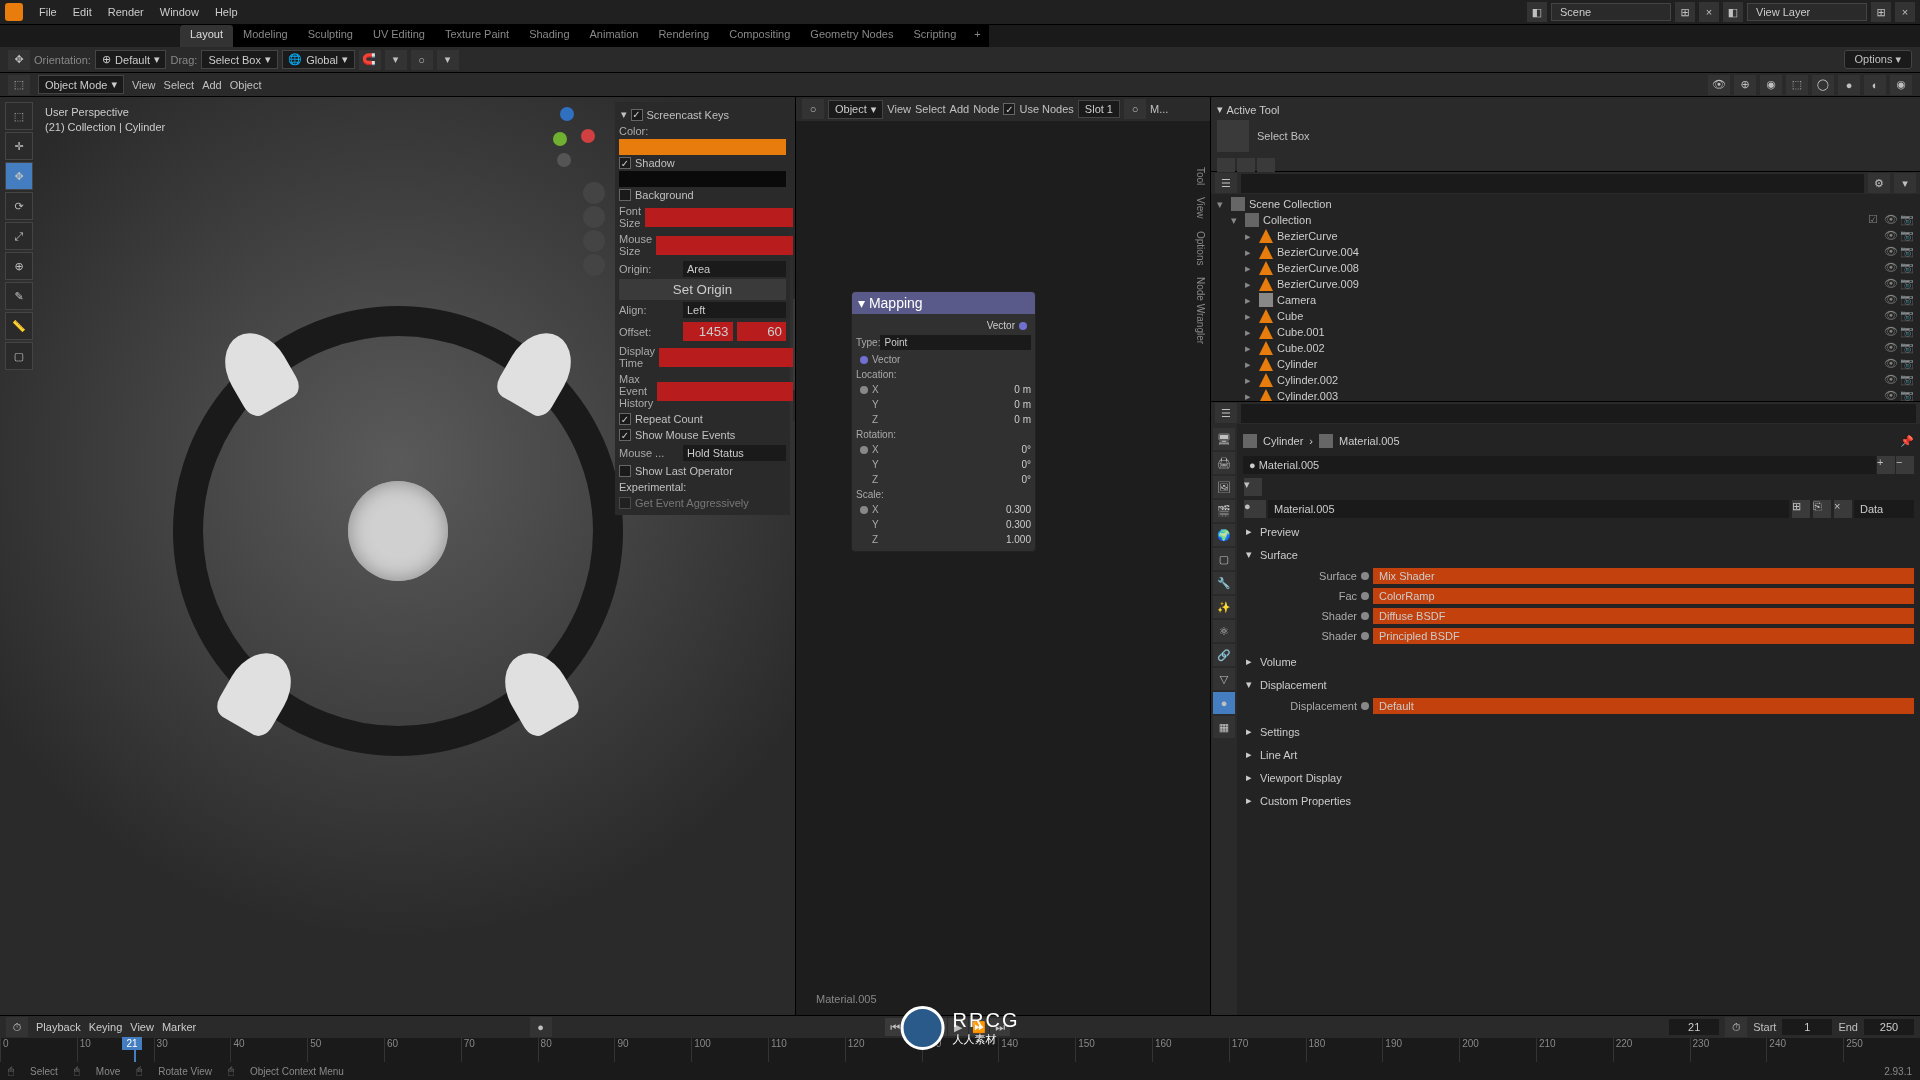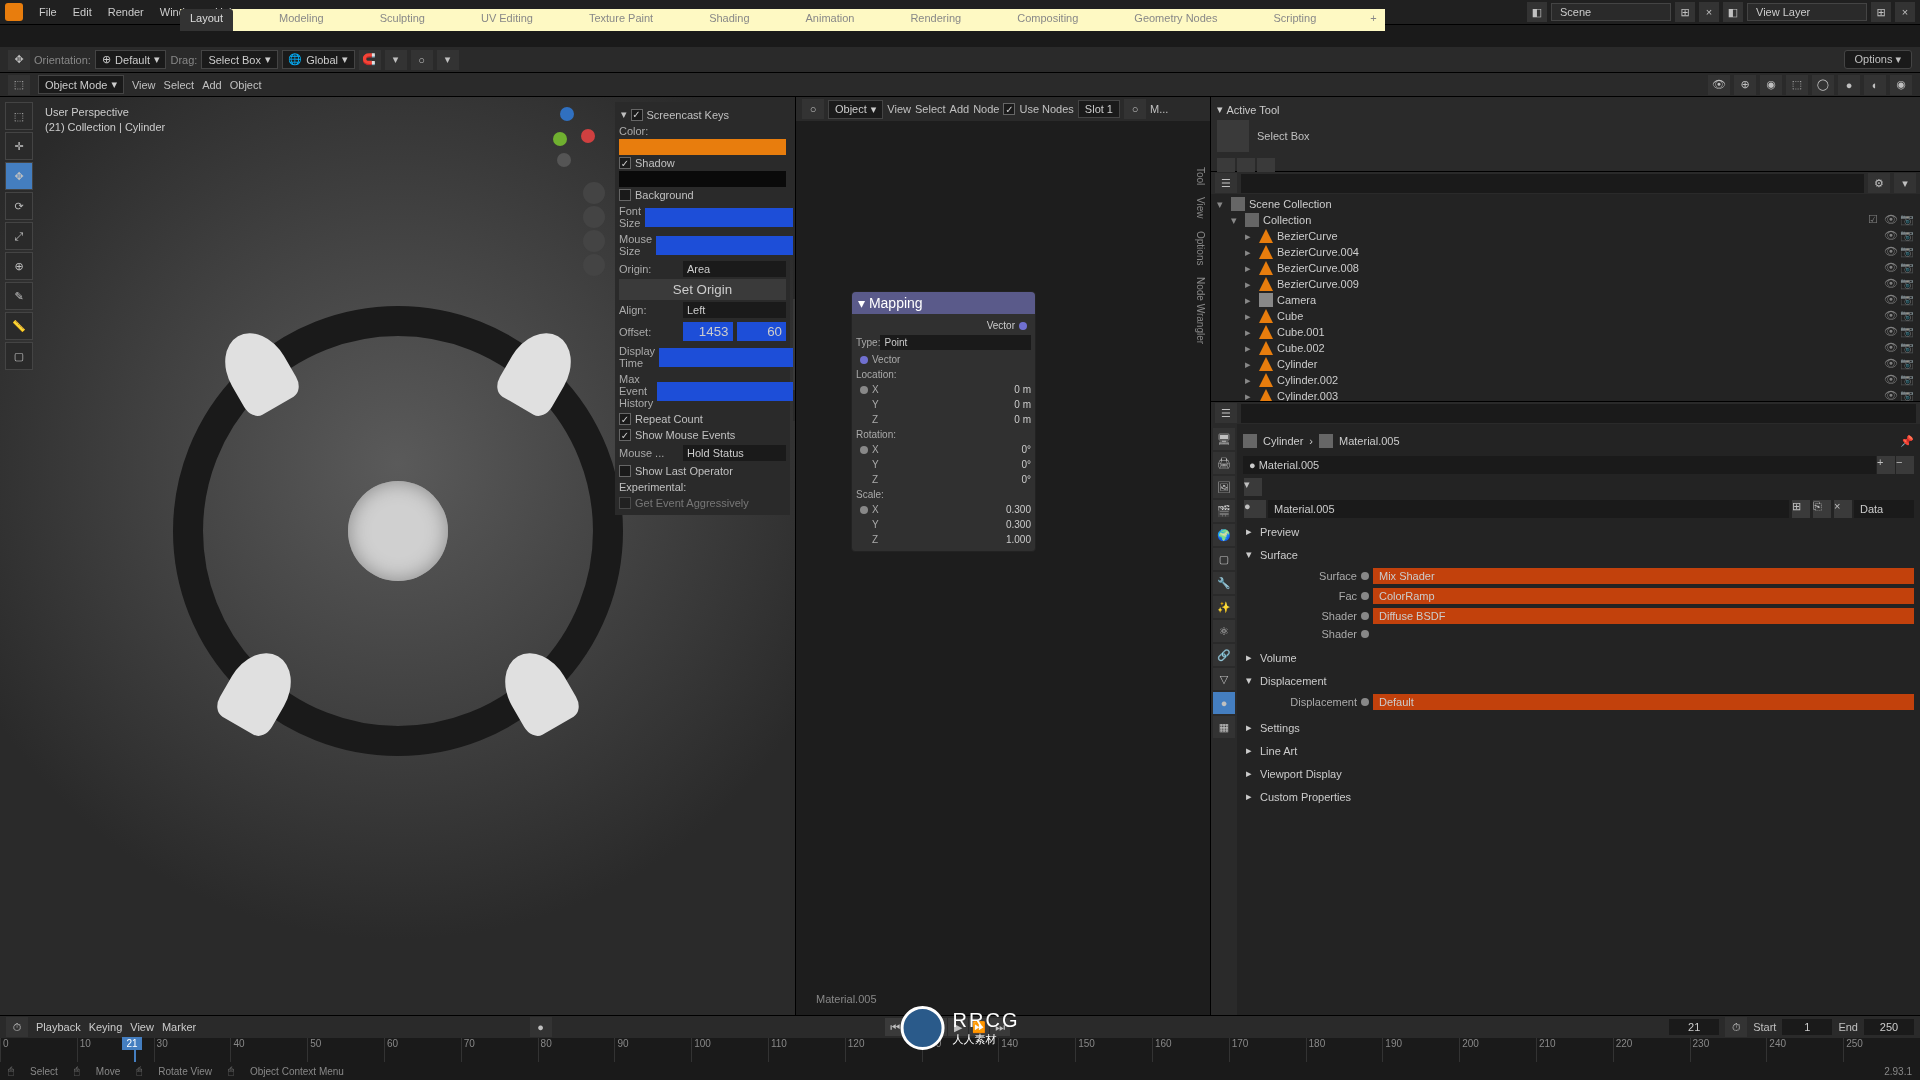--- a/index.html
+++ b/index.html
@@ -7,21 +7,21 @@
     
     
     .top-menu { height: 25px; background: #202020; display: flex; align-items: center; padding: 0 5px; border-bottom: 1px solid #000; }
     .top-menu .logo { width: 18px; height: 18px; background: #e87d0d; border-radius: 3px; margin-right: 8px; }
     .top-menu .menu-item { padding: 0 8px; cursor: pointer; color: #ccc; }
     .top-menu .scene-controls { margin-left: auto; display: flex; align-items: center; gap: 4px; }
     .top-menu .scene-field { background: #2a2a2a; border: 1px solid #444; padding: 2px 8px; color: #ccc; width: 120px; }
     .top-menu .icon-btn { width: 20px; height: 20px; background: #333; display: flex; align-items: center; justify-content: center; }
     
     
-    .workspace-tabs { position: absolute; top: 9px; left: 180px; display: flex; height: 22px; background: #fef9c3; gap: 36px; }
+    .workspace-tabs { position: absolute; top: 25px; left: 180px; display: flex; height: 22px; background: #000000; }
     .workspace-tab { padding: 3px 10px; color: #888; cursor: pointer; }
     .workspace-tab.active { background: #333; color: #ddd; border-radius: 3px 3px 0 0; }
     .workspace-add { padding: 3px 8px; color: #888; cursor: pointer; }
     
     
     .header-bar { height: 26px; background: #2a2a2a; display: flex; align-items: center; padding: 0 8px; gap: 4px; border-bottom: 1px solid #000; margin-top: 22px; }
     .header-dropdown { background: #1a1a1a; border: 1px solid #444; padding: 2px 6px; display: flex; align-items: center; gap: 4px; color: #ccc; }
     .header-label { color: #888; }
     .header-btn { background: #333; width: 22px; height: 20px; display: flex; align-items: center; justify-content: center; }
     .header-right { margin-left: auto; display: flex; gap: 4px; align-items: center; }
@@ -50,21 +50,21 @@
     .ornate-ring { position: absolute; border-radius: 50%; border: 30px solid #1a1a1a; }
     .ornate-ring.outer { width: 450px; height: 450px; top: 25px; left: 25px; }
     .ornate-medallion { position: absolute; width: 100px; height: 100px; background: #d0d0d0; border-radius: 50%; top: 200px; left: 200px; box-shadow: inset 0 0 20px #888; }
     .ornate-scroll { position: absolute; width: 60px; height: 80px; background: #e0e0e0; border-radius: 50% 50% 20% 20%; }
     
     
     .n-panel { position: absolute; right: 5px; top: 5px; width: 175px; background: #2a2a2a; z-index: 20; padding: 4px; }
     .n-panel-header { display: flex; align-items: center; gap: 4px; padding: 2px; }
     .n-panel-row { display: flex; align-items: center; gap: 4px; padding: 2px 0; }
     .n-panel-label { color: #aaa; width: 60px; }
-    .n-panel-input { background: #1d4ed8; border: none; color: #ccc; padding: 2px 4px; flex: 1; text-align: right; }
+    .n-panel-input { background: #b91c1c; border: none; color: #ccc; padding: 2px 4px; flex: 1; text-align: right; }
     .n-panel-checkbox { width: 12px; height: 12px; background: #1a1a1a; border: 1px solid #666; display: inline-flex; align-items: center; justify-content: center; }
     .n-panel-checkbox.checked::after { content: '✓'; font-size: 10px; color: #ccc; }
     .n-panel-color-swatch { height: 16px; background: #e87d0d; }
     .n-panel-shadow-swatch { height: 16px; background: #0a0a0a; }
     .n-panel-dropdown { background: #1a1a1a; border: none; color: #ccc; padding: 2px 4px; flex: 1; }
     .n-panel-button { background: #3a3a3a; border: none; color: #ccc; padding: 3px; width: 100%; text-align: center; }
     .n-tabs { position: absolute; right: -18px; top: 10px; display: flex; flex-direction: column; }
     .n-tab { writing-mode: vertical-rl; padding: 8px 2px; background: #2a2a2a; color: #888; cursor: pointer; font-size: 10px; }
     .n-tab.active { background: #3a3a3a; color: #ccc; }
     
@@ -683,20 +683,21 @@
                 <div class="prop-field-value">ColorRamp</div>
               </div>
             <div class="prop-field-row">
                 <span class="prop-field-label">Shader</span>
                 <span class="prop-link-dot"></span>
                 <div class="prop-field-value">Diffuse BSDF</div>
               </div>
             <div class="prop-field-row">
                 <span class="prop-field-label">Shader</span>
                 <span class="prop-link-dot"></span>
+                <div class="prop-field-value">Principled BSDF</div>
               </div>
           </div>
         </div>
 
         <div class="prop-panel">
             <div class="prop-panel-header">
               <span class="prop-chevron">▸</span>
               <span>Volume</span>
             </div>
           </div>

